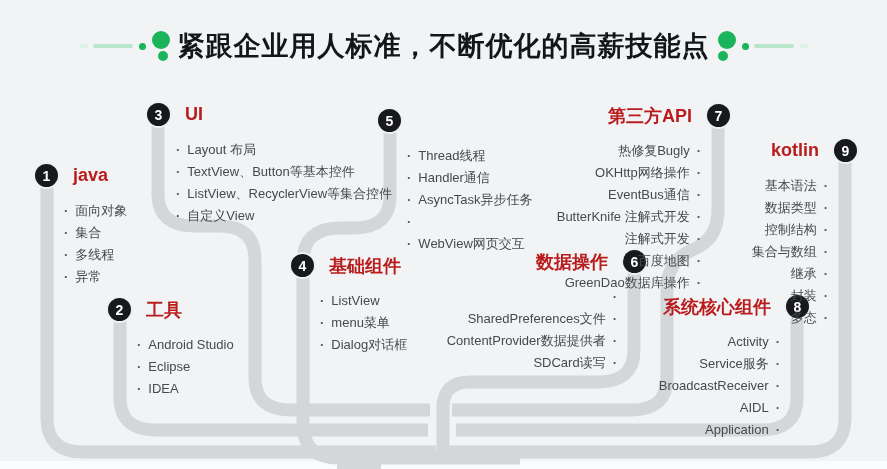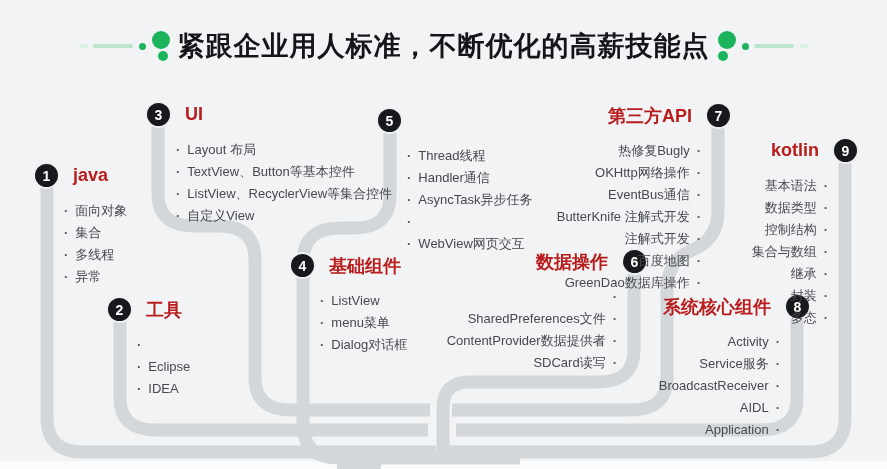--- a/index.html
+++ b/index.html
@@ -126,20 +126,21 @@
 
 <div class="node left" id="n2">
   <div class="head">
     <div class="num">2</div>
     <div class="label">工具</div>
   </div>
   <ul class="items">
 
   <li>
         <span class="dot">·</span>
+        <span class="txt">Android Studio</span>
       </li>
       <li>
         <span class="dot">·</span>
         <span class="txt">Eclipse</span>
       </li>
       <li>
         <span class="dot">·</span>
         <span class="txt">IDEA</span>
       </li>
     </ul>

